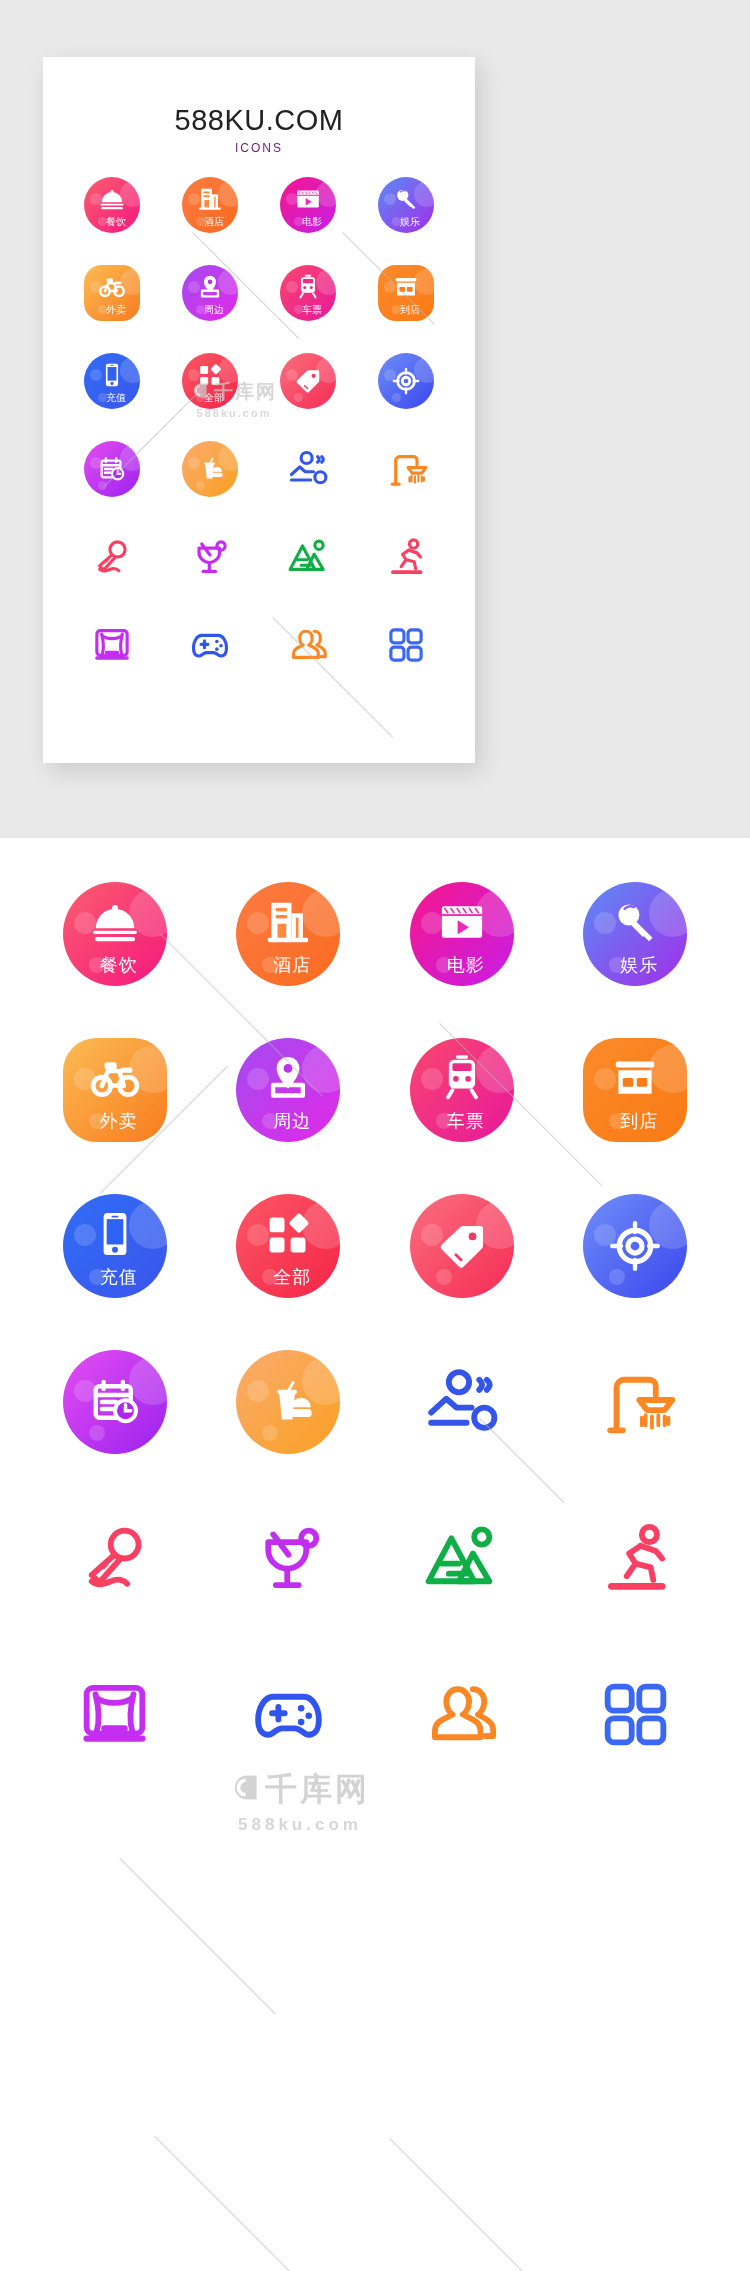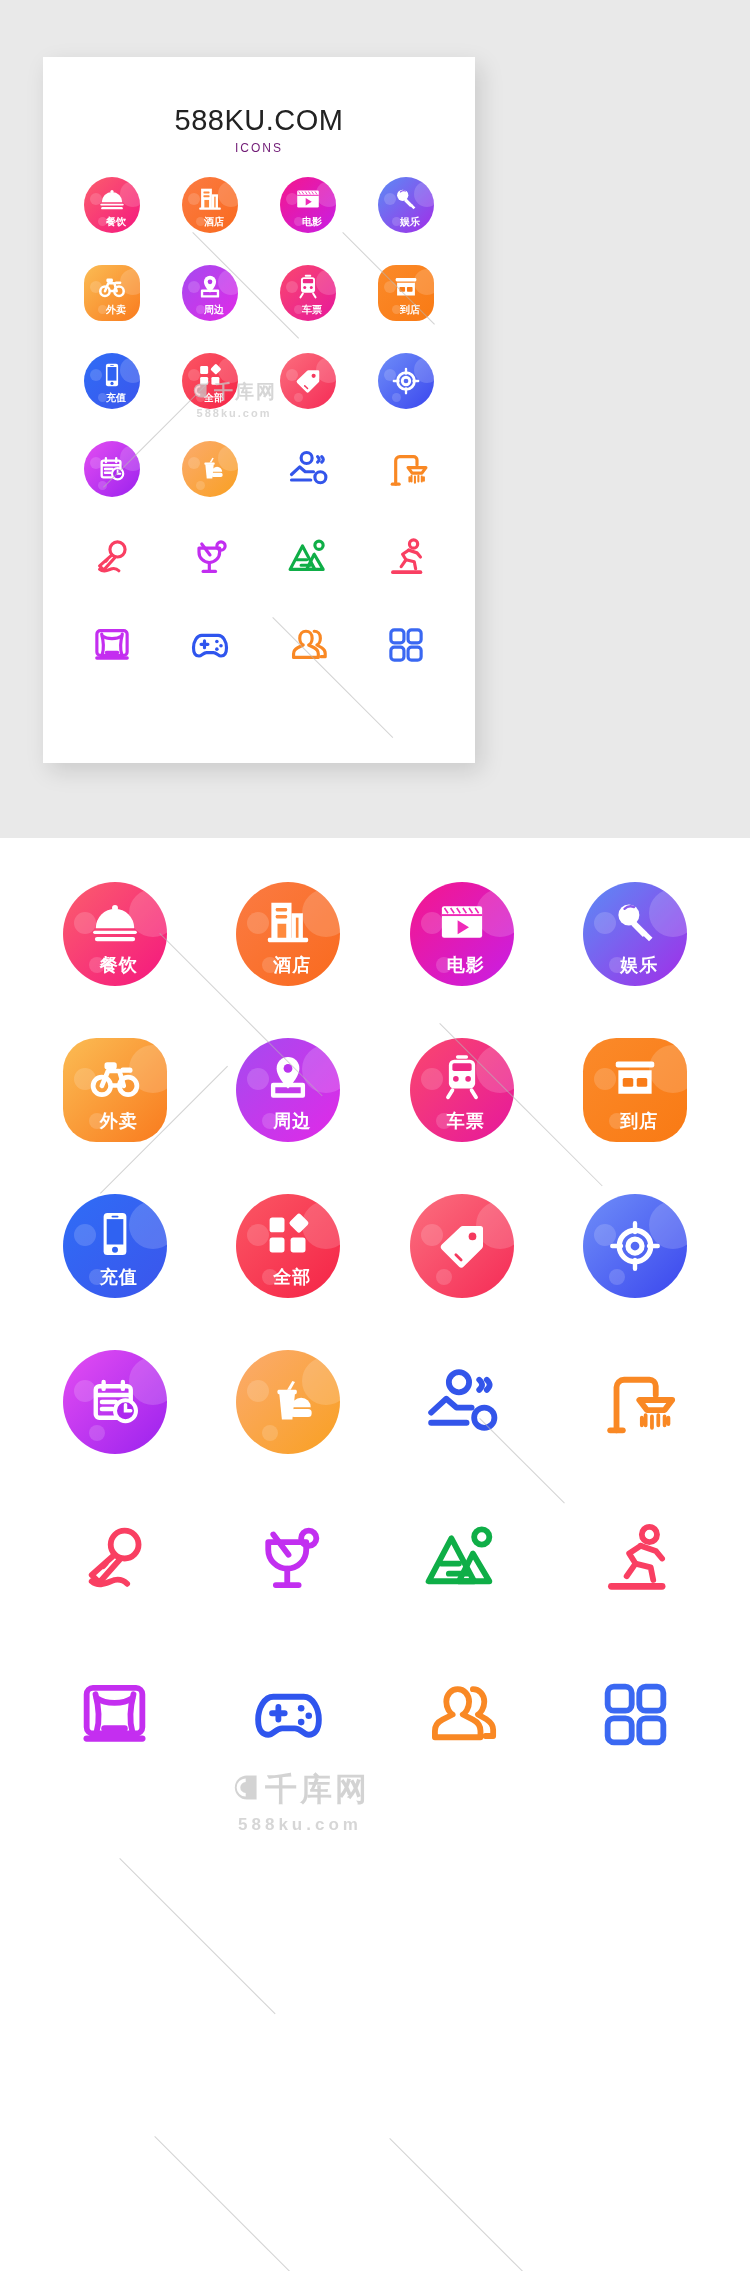--- a/index.html
+++ b/index.html
@@ -66,21 +66,21 @@
   .badge .blob {
     position: absolute;
     border-radius: 50%;
     background: rgba(255,255,255,0.16);
   }
   .badge .glyph { position: relative; z-index: 2; display:block; }
   .badge .blabel {
     position: relative;
     z-index: 2;
     color: #ffffff;
-    font-weight: bold;
+    font-weight: normal;
     line-height: 1;
     padding-left: 8px;
   }
   .plain { display:flex; align-items:center; justify-content:center; }
 
   
   .s-badge { width: 56px; height: 56px; }
   .s-badge .blabel { font-size: 10px; margin-top: 3px; }
   .s-badge .blob.b1 { width: 26px; height: 26px; right: -6px; top: 4px; }
   .s-badge .blob.b2 { width: 12px; height: 12px; left: 6px; top: 16px; }

